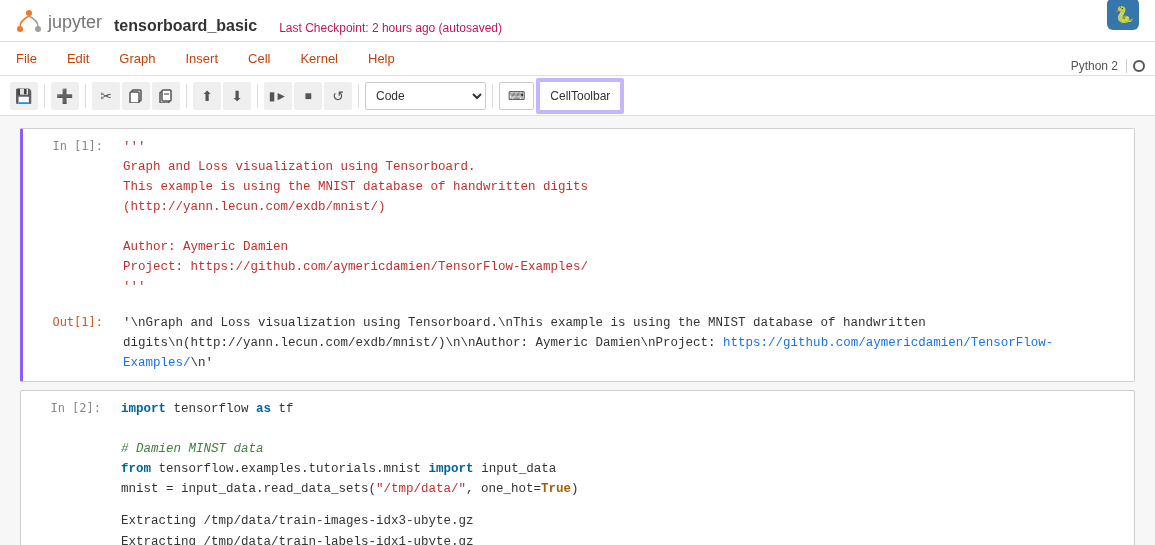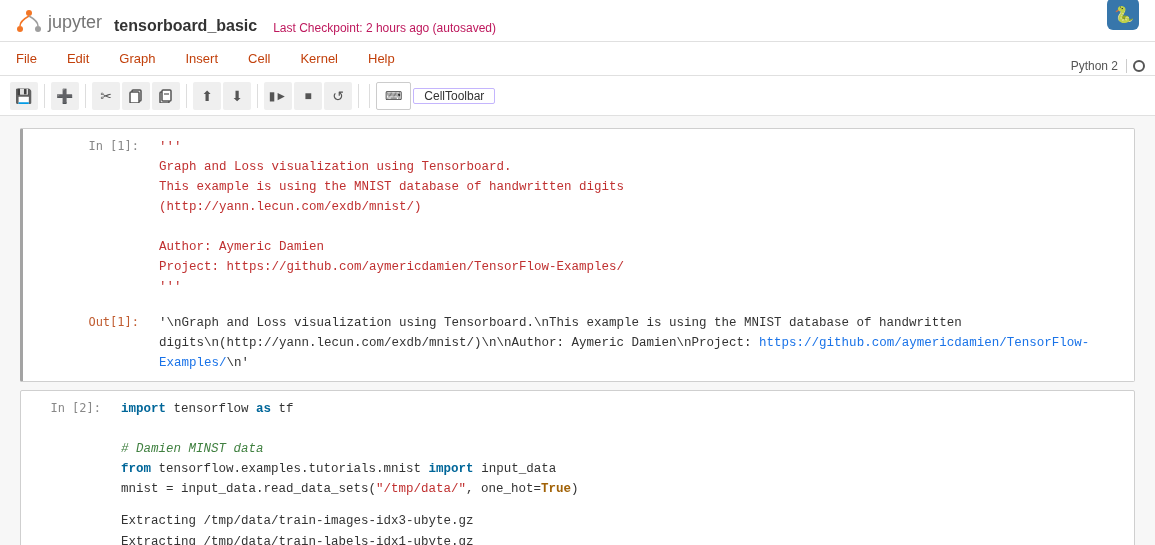--- a/index.html
+++ b/index.html
@@ -27,21 +27,21 @@
     }
     .jupyter-text {
       font-size: 18px;
       color: #757575;
       font-weight: 300;
     }
     .notebook-title {
       font-size: 16px;
       font-weight: 600;
       color: #333;
-      margin-right: 16px;
+      margin-right: 22px;
     }
     .checkpoint-text {
       font-size: 12px;
       color: #be185d;
     }
     .python-badge {
       margin-left: auto;
       font-size: 20px;
     }
 
@@ -116,22 +116,22 @@
       border: 1px solid #ccc;
       border-radius: 2px;
       padding: 0 8px;
       font-size: 12px;
       color: #333;
       background: white;
       cursor: pointer;
       display: flex; align-items: center; justify-content: center;
     }
     .celltoolbar-btn {
-      height: 16px;
-      border: 1px solid #c4b5fd;
+      height: 36px;
+      border: 4px solid #c4b5fd;
       border-radius: 2px;
       padding: 0 10px;
       font-size: 12px;
       color: #333;
       background: white;
       cursor: pointer;
     }
 
     
     .notebook-area {
@@ -141,22 +141,21 @@
     }
 
     
     .cell {
       background: white;
       border: 1px solid #cfcfcf;
       border-radius: 2px;
       margin-bottom: 0;
     }
     .cell-active {
-      border-left: 3px solid #a3a3a3;
-      padding-left: 36px;
+      border-left: 3px solid #8b5cf6;
     }
 
     .cell-row {
       display: flex;
     }
 
     .cell-label {
       width: 90px;
       min-width: 90px;
       padding: 8px 10px 8px 0;
@@ -269,20 +268,26 @@
     </svg>
   </button>
   <div class="toolbar-sep"></div>
   <button class="toolbar-btn" title="Move cell up">⬆</button>
   <button class="toolbar-btn" title="Move cell down">⬇</button>
   <div class="toolbar-sep"></div>
   <button class="toolbar-btn" title="Run cell" style="font-size:12px;">▮►</button>
   <button class="toolbar-btn" title="Interrupt kernel" style="font-size:12px;">■</button>
   <button class="toolbar-btn" title="Restart kernel" style="font-size:14px;">↺</button>
   <div class="toolbar-sep"></div>
+  <select class="cell-type-select">
+    <option>Code</option>
+    <option>Markdown</option>
+    <option>Raw NBConvert</option>
+    <option>Heading</option>
+  </select>
   <div class="toolbar-sep"></div>
   <button class="keyboard-btn">⌨</button>
   <button class="celltoolbar-btn">CellToolbar</button>
 </div>
 
 <div class="notebook-area">
 
   <div class="cell cell-active">
     <div class="cell-row">
       <div class="cell-label">In [1]:</div>

